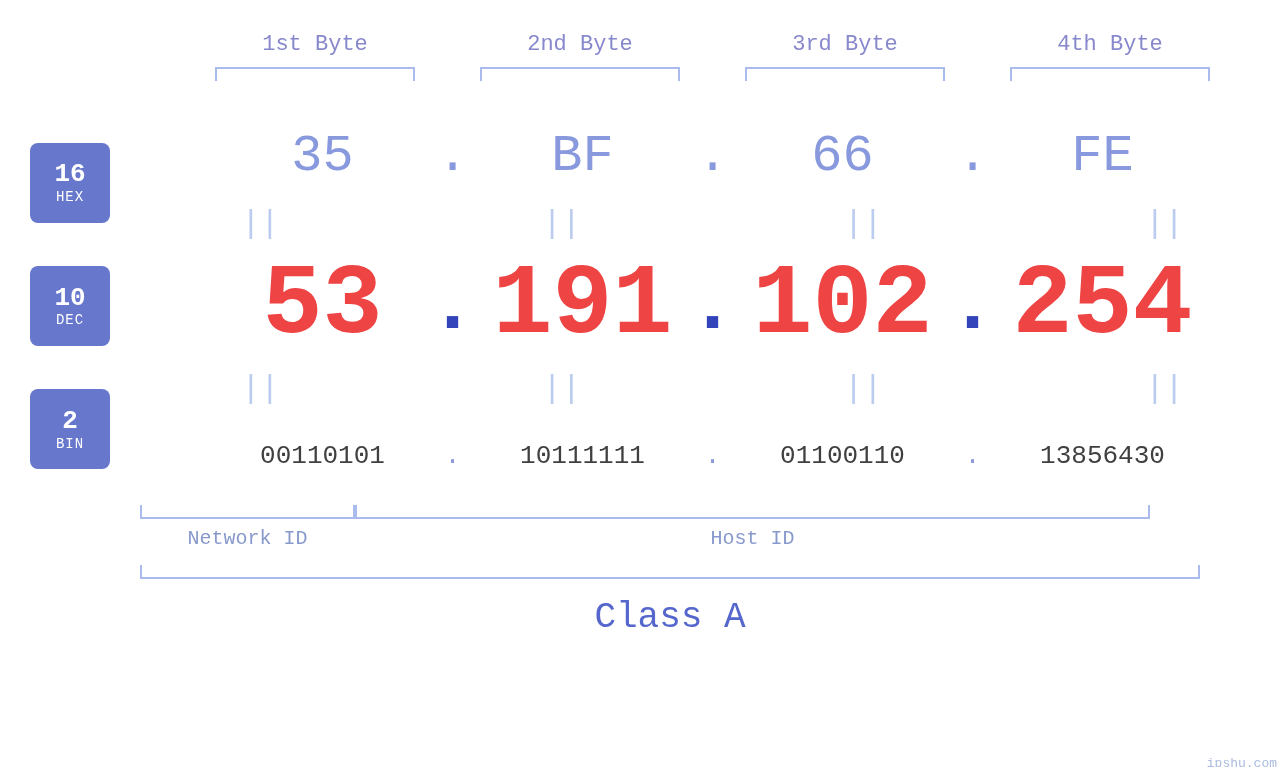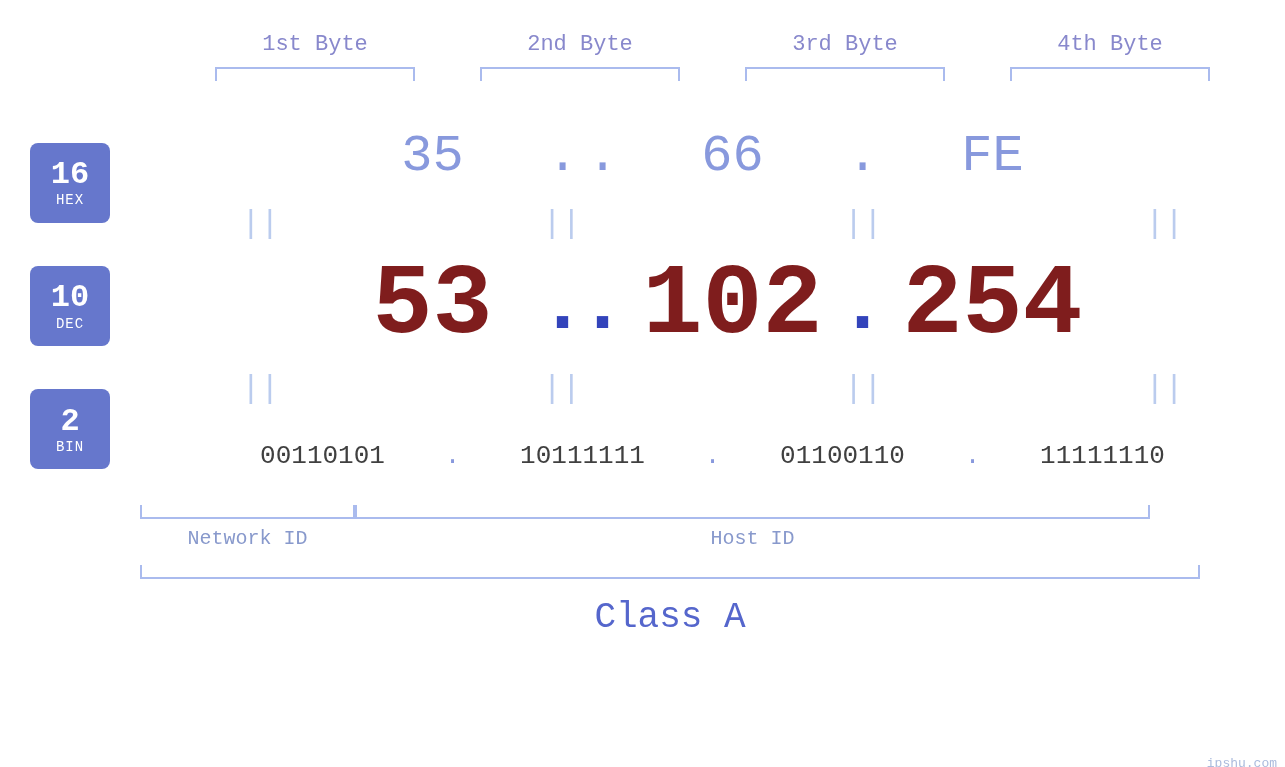--- a/index.html
+++ b/index.html
@@ -75,21 +75,21 @@
       border-radius: 8px;
       display: flex;
       flex-direction: column;
       align-items: center;
       justify-content: center;
       color: white;
       margin: 20px 0;
     }
 
     .badge-num {
-      font-size: 32px;
+      font-size: 26px;
       font-weight: bold;
       line-height: 1.1;
     }
 
     .badge-label {
       font-size: 14px;
       letter-spacing: 1px;
     }
 
     
@@ -134,21 +134,21 @@
       justify-content: center;
     }
 
     .hex-val {
       color: #8899dd;
       font-size: 52px;
       font-family: 'Courier New', Courier, monospace;
     }
 
     .dec-val {
-      color: #7f1d1d;
+      color: #ef4444;
       font-size: 100px;
       font-weight: bold;
       font-family: 'Courier New', Courier, monospace;
       line-height: 1;
     }
 
     .bin-val {
       color: #404040;
       font-size: 26px;
       font-family: 'Courier New', Courier, monospace;
@@ -309,20 +309,23 @@
 
     <div class="values-grid">
 
       <div class="row hex-row">
         <div class="cell">
           <span class="hex-val">35</span>
         </div>
         <div class="dot-cell">
           <span class="dot-hex">.</span>
         </div>
+        <div class="cell">
+          <span class="hex-val">BF</span>
+        </div>
         <div class="dot-cell">
           <span class="dot-hex">.</span>
         </div>
         <div class="cell">
           <span class="hex-val">66</span>
         </div>
         <div class="dot-cell">
           <span class="dot-hex">.</span>
         </div>
         <div class="cell">
@@ -340,20 +343,23 @@
         <div class="eq-cell">||</div>
       </div>
 
       <div class="row dec-row">
         <div class="cell">
           <span class="dec-val">53</span>
         </div>
         <div class="dot-cell">
           <span class="dot-dec">.</span>
         </div>
+        <div class="cell">
+          <span class="dec-val">191</span>
+        </div>
         <div class="dot-cell">
           <span class="dot-dec">.</span>
         </div>
         <div class="cell">
           <span class="dec-val">102</span>
         </div>
         <div class="dot-cell">
           <span class="dot-dec">.</span>
         </div>
         <div class="cell">
@@ -384,21 +390,21 @@
         <div class="dot-cell">
           <span class="dot-bin">.</span>
         </div>
         <div class="cell">
           <span class="bin-val">01100110</span>
         </div>
         <div class="dot-cell">
           <span class="dot-bin">.</span>
         </div>
         <div class="cell">
-          <span class="bin-val">11111110</span>
+          <span class="bin-val">13856430</span>
         </div>
       </div>
 
     </div>
   </div>
 
   <div style="display:flex; width:1285px; flex-direction:column; margin-top:4px;">
 
     <div class="bottom-brackets">
       <div class="bracket-network"></div>

